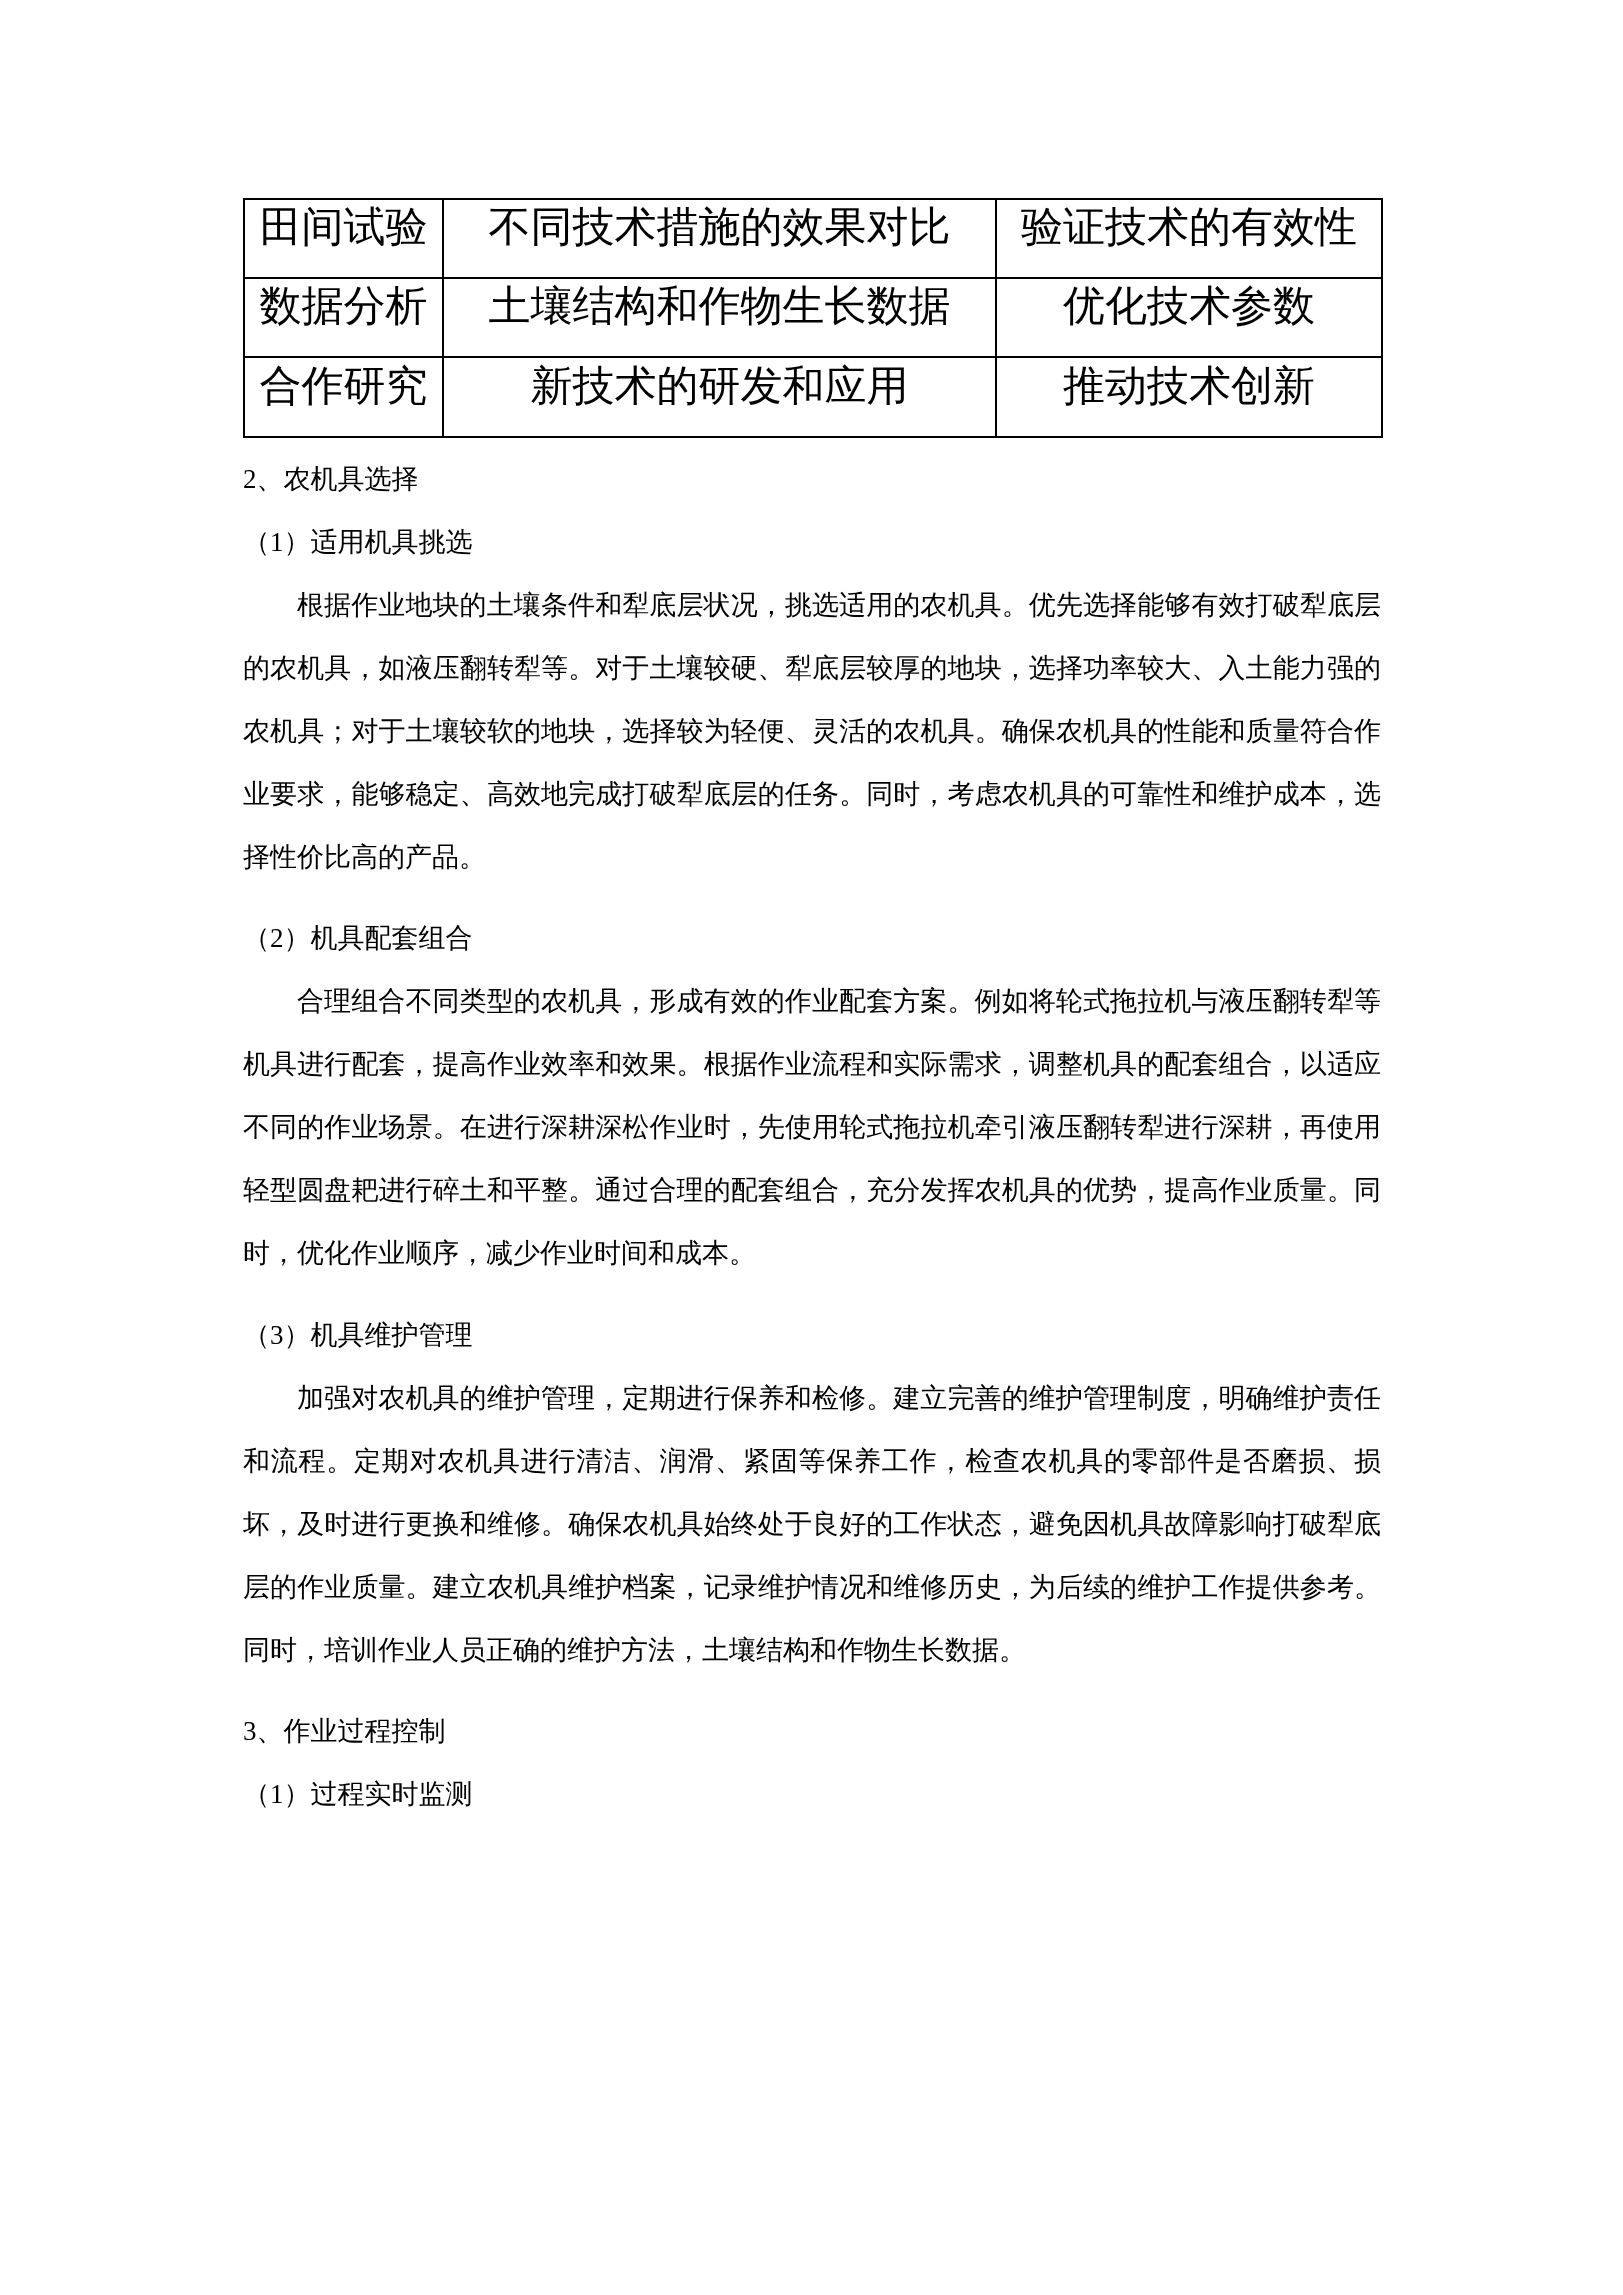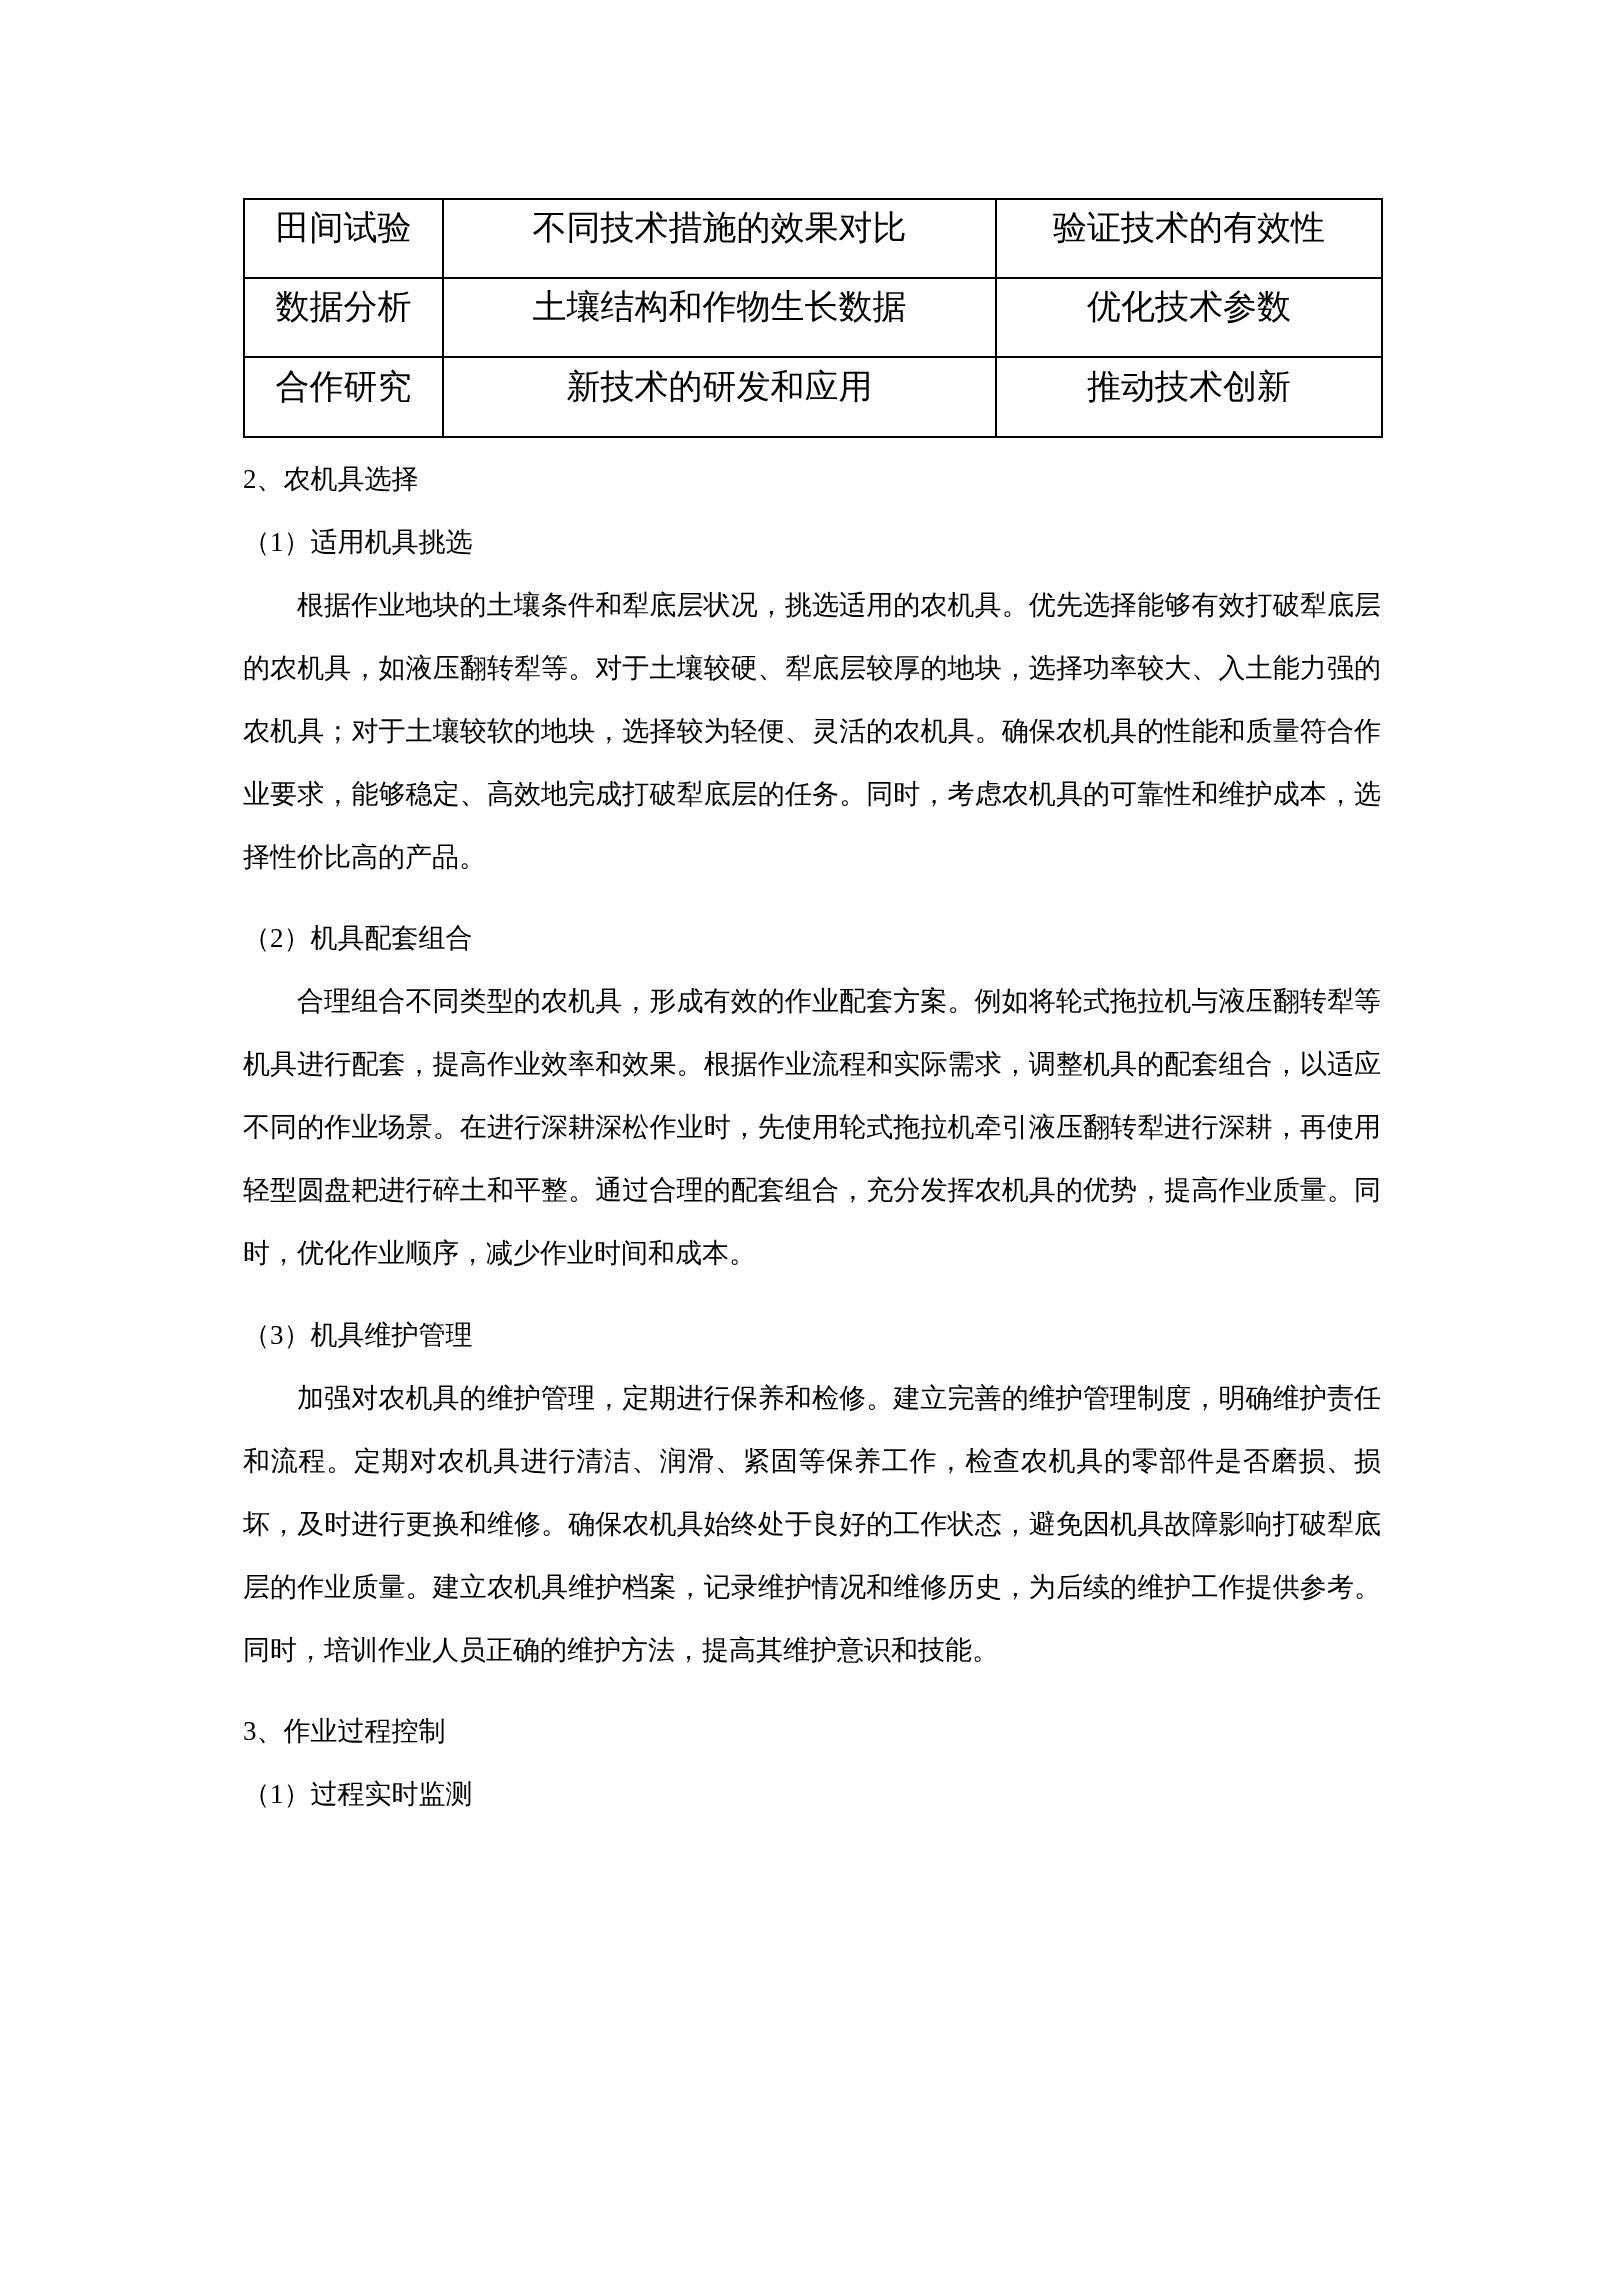--- a/index.html
+++ b/index.html
@@ -26,21 +26,21 @@
     border-collapse: collapse;
     table-layout: fixed;
     width: 100%;
   }
   table.doc-table td {
     border: 2.6px solid #000000;
     text-align: center;
     vertical-align: top;
     padding: 9.2px 3.9px 0 3.9px;
     height: 68px; 
-    font-size: 34px;
+    font-size: 42px;
     line-height: 37px;
     white-space: nowrap;
     overflow: hidden;
   }
   .text-body {
     margin-top: 10.5px;
     font-size: 27px;
     line-height: 63px;
     text-align: justify;
     text-justify: inter-ideograph;
@@ -96,20 +96,20 @@
       </tbody>
     </table>
 
     <div class="text-body">
       <p class="heading">2、农机具选择</p>
       <p class="heading">（1）适用机具挑选</p>
       <p class="para">根据作业地块的土壤条件和犁底层状况，挑选适用的农机具。优先选择能够有效打破犁底层的农机具，如液压翻转犁等。对于土壤较硬、犁底层较厚的地块，选择功率较大、入土能力强的农机具；对于土壤较软的地块，选择较为轻便、灵活的农机具。确保农机具的性能和质量符合作业要求，能够稳定、高效地完成打破犁底层的任务。同时，考虑农机具的可靠性和维护成本，选择性价比高的产品。</p>
       <p class="heading heading-spaced">（2）机具配套组合</p>
       <p class="para">合理组合不同类型的农机具，形成有效的作业配套方案。例如将轮式拖拉机与液压翻转犁等机具进行配套，提高作业效率和效果。根据作业流程和实际需求，调整机具的配套组合，以适应不同的作业场景。在进行深耕深松作业时，先使用轮式拖拉机牵引液压翻转犁进行深耕，再使用轻型圆盘耙进行碎土和平整。通过合理的配套组合，充分发挥农机具的优势，提高作业质量。同时，优化作业顺序，减少作业时间和成本。</p>
       <p class="heading heading-spaced">（3）机具维护管理</p>
-      <p class="para">加强对农机具的维护管理，定期进行保养和检修。建立完善的维护管理制度，明确维护责任和流程。定期对农机具进行清洁、润滑、紧固等保养工作，检查农机具的零部件是否磨损、损坏，及时进行更换和维修。确保农机具始终处于良好的工作状态，避免因机具故障影响打破犁底层的作业质量。建立农机具维护档案，记录维护情况和维修历史，为后续的维护工作提供参考。同时，培训作业人员正确的维护方法，提高其维护意识和技能。</p>
+      <p class="para">加强对农机具的维护管理，定期进行保养和检修。建立完善的维护管理制度，明确维护责任和流程。定期对农机具进行清洁、润滑、紧固等保养工作，检查农机具的零部件是否磨损、损坏，及时进行更换和维修。确保农机具始终处于良好的工作状态，避免因机具故障影响打破犁底层的作业质量。建立农机具维护档案，记录维护情况和维修历史，为后续的维护工作提供参考。同时，培训作业人员正确的维护方法，土壤结构和作物生长数据。</p>
       <p class="heading heading-spaced">3、作业过程控制</p>
       <p class="heading">（1）过程实时监测</p>
     </div>
 
   </div>
 </div>
 
 
 </body></html>

